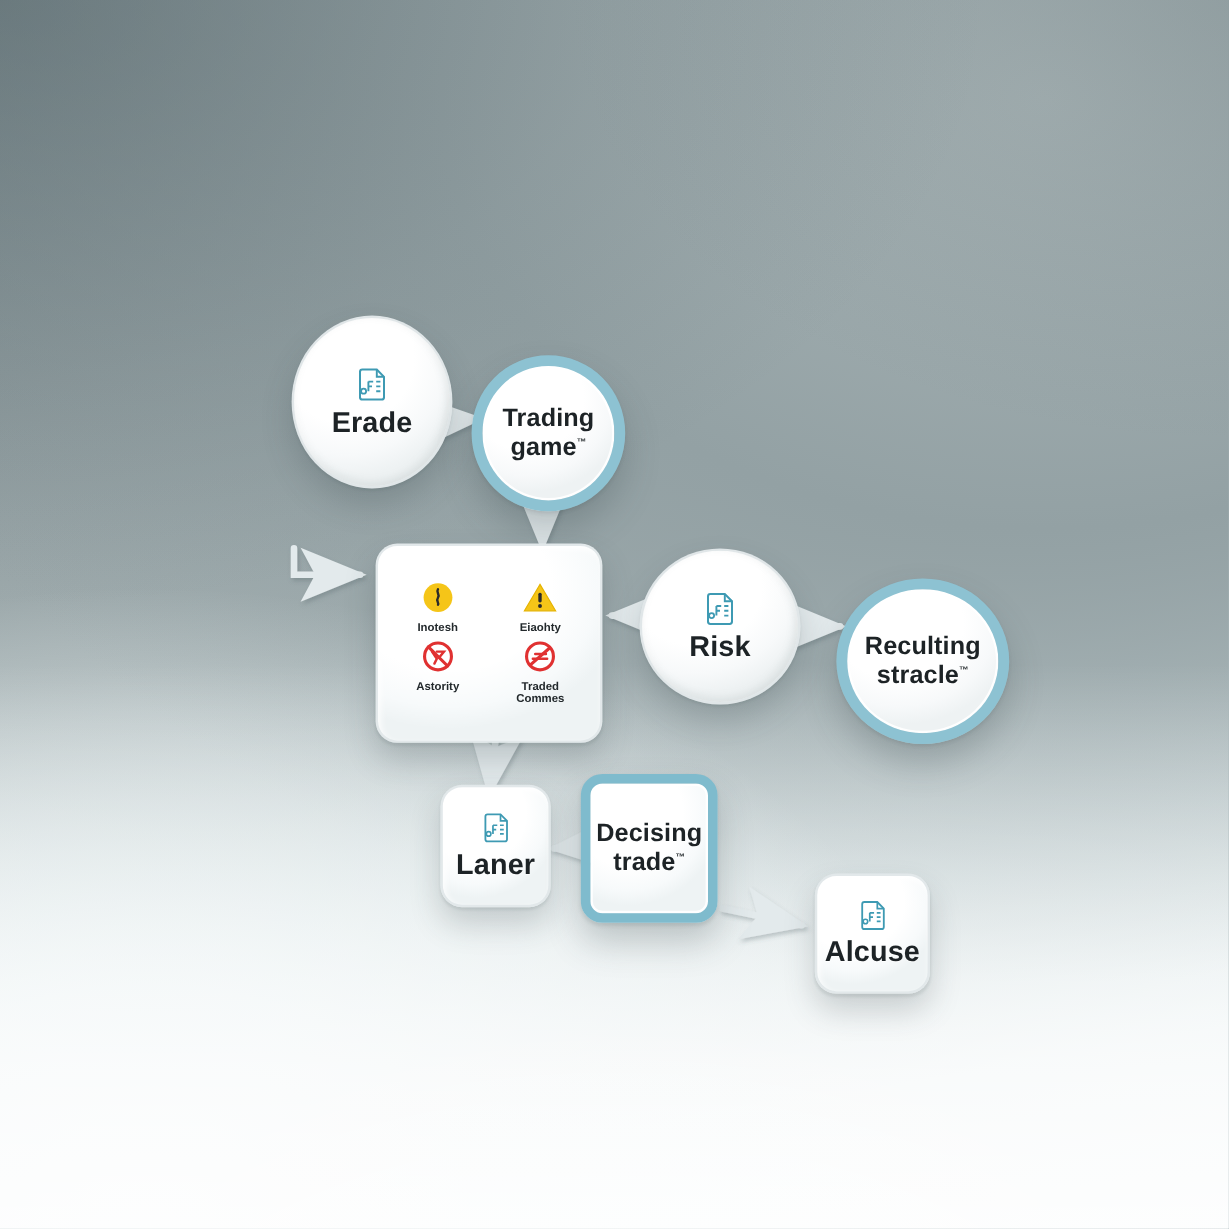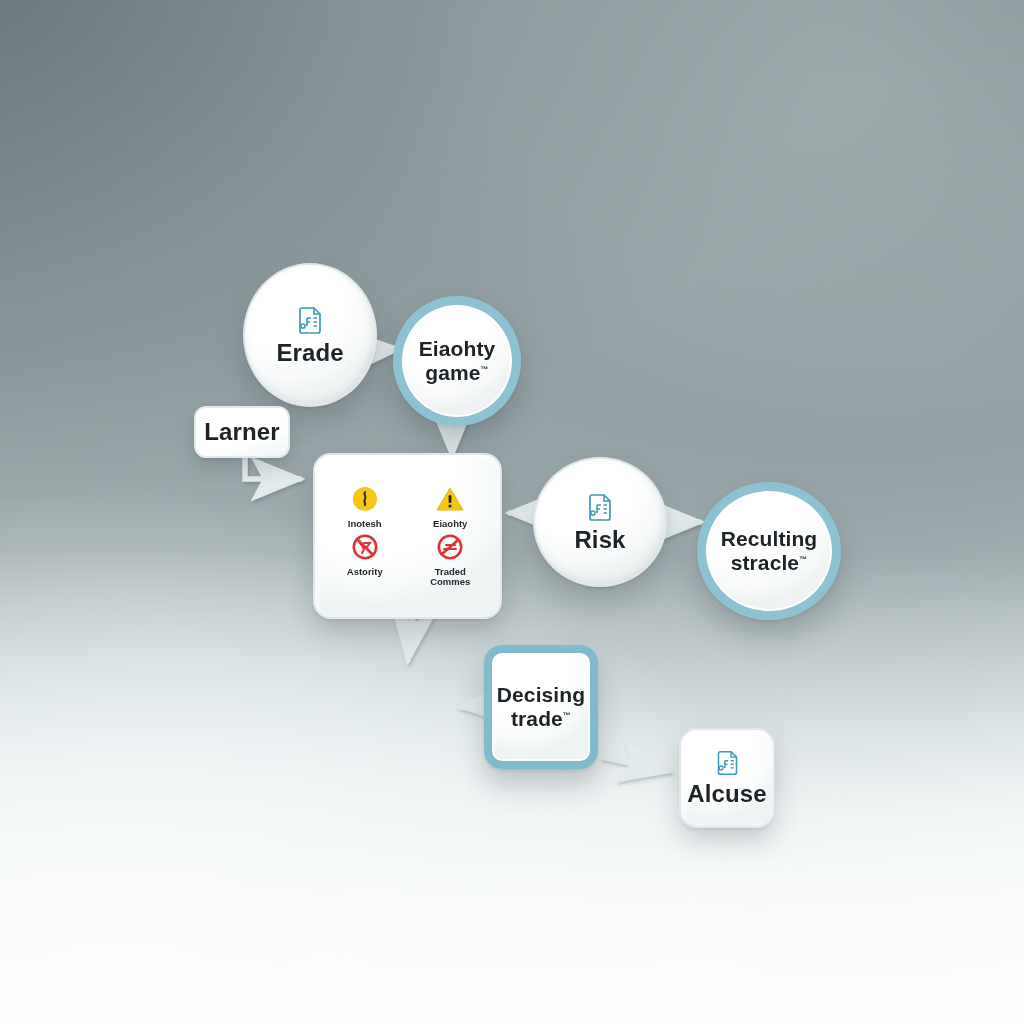--- a/index.html
+++ b/index.html
@@ -193,30 +193,25 @@
           <circle cx="8" cy="22" r="2.1" stroke="#3e9ab3" stroke-width="1.5" fill="#fff"></circle>
         </svg>
       </span>
       <div class="node-label lbl-md" style="margin-top:4px;">Erade</div>
     </div>
   </div>
 
   <div class="node" style="left:393px;top:296px;">
     <div class="circle-node circle-accent" style="width:110px;height:112px;">
       <div class="node-label lbl-lg">
-        <span>Eiaohty game</span><span class="tm">™</span>
+        <span>Trading game</span><span class="tm">™</span>
       </div>
     </div>
   </div>
 
-  <div class="node" style="left:194px;top:406px;">
-    <div class="pill-node" style="width:92px;height:48px;">
-      <div class="node-label lbl-md">Larner</div>
-    </div>
-  </div>
 
   <div class="node" style="left:533px;top:457px;">
     <div class="circle-node circle-plain" style="width:130px;height:126px;">
       <span>
         <svg class="doc-icon" width="30" height="32" viewBox="0 0 30 32" fill="none">
           <path d="M7 4 h12 l6 6 v17 a2 2 0 0 1-2 2 H7 a2 2 0 0 1-2-2 V6 a2 2 0 0 1 2-2 z" stroke="#3e9ab3" stroke-width="1.7" fill="#fff"></path>
           <path d="M19 4 v6 h6" stroke="#3e9ab3" stroke-width="1.6" fill="none"></path>
           <path d="M12 14 v8 M12 14 h4 M12 18 h3" stroke="#3e9ab3" stroke-width="1.6"></path>
           <path d="M18.5 14 h3.5 M18.5 18 h3.5 M18.5 22 h3.5" stroke="#3e9ab3" stroke-width="1.6"></path>
           <circle cx="8" cy="22" r="2.1" stroke="#3e9ab3" stroke-width="1.5" fill="#fff"></circle>
@@ -279,20 +274,34 @@
 
   <div class="node" style="left:697px;top:482px;">
     <div class="circle-node circle-accent" style="width:126px;height:120px;">
       <div class="node-label lbl-lg">
         <span>Reculting</span><br>
         <span>stracle</span><span class="tm">™</span>
       </div>
     </div>
   </div>
 
+  <div class="node" style="left:367px;top:654px;">
+    <div class="rect-node rect-plain" style="width:88px;height:98px;">
+      <span>
+        <svg class="doc-icon" width="27" height="29" viewBox="0 0 30 32" fill="none">
+          <path d="M7 4 h12 l6 6 v17 a2 2 0 0 1-2 2 H7 a2 2 0 0 1-2-2 V6 a2 2 0 0 1 2-2 z" stroke="#3e9ab3" stroke-width="1.7" fill="#fff"></path>
+          <path d="M19 4 v6 h6" stroke="#3e9ab3" stroke-width="1.6" fill="none"></path>
+          <path d="M12 14 v8 M12 14 h4 M12 18 h3" stroke="#3e9ab3" stroke-width="1.6"></path>
+          <path d="M18.5 14 h3.5 M18.5 18 h3.5 M18.5 22 h3.5" stroke="#3e9ab3" stroke-width="1.6"></path>
+          <circle cx="8" cy="22" r="2.1" stroke="#3e9ab3" stroke-width="1.5" fill="#fff"></circle>
+        </svg>
+      </span>
+      <div class="node-label lbl-md" style="margin-top:4px;">Laner</div>
+    </div>
+  </div>
 
   <div class="node" style="left:679px;top:728px;">
     <div class="rect-node rect-plain" style="width:92px;height:96px;">
       <span>
         <svg class="doc-icon" width="27" height="29" viewBox="0 0 30 32" fill="none">
           <path d="M7 4 h12 l6 6 v17 a2 2 0 0 1-2 2 H7 a2 2 0 0 1-2-2 V6 a2 2 0 0 1 2-2 z" stroke="#3e9ab3" stroke-width="1.7" fill="#fff"></path>
           <path d="M19 4 v6 h6" stroke="#3e9ab3" stroke-width="1.6" fill="none"></path>
           <path d="M12 14 v8 M12 14 h4 M12 18 h3" stroke="#3e9ab3" stroke-width="1.6"></path>
           <path d="M18.5 14 h3.5 M18.5 18 h3.5 M18.5 22 h3.5" stroke="#3e9ab3" stroke-width="1.6"></path>
           <circle cx="8" cy="22" r="2.1" stroke="#3e9ab3" stroke-width="1.5" fill="#fff"></circle>

